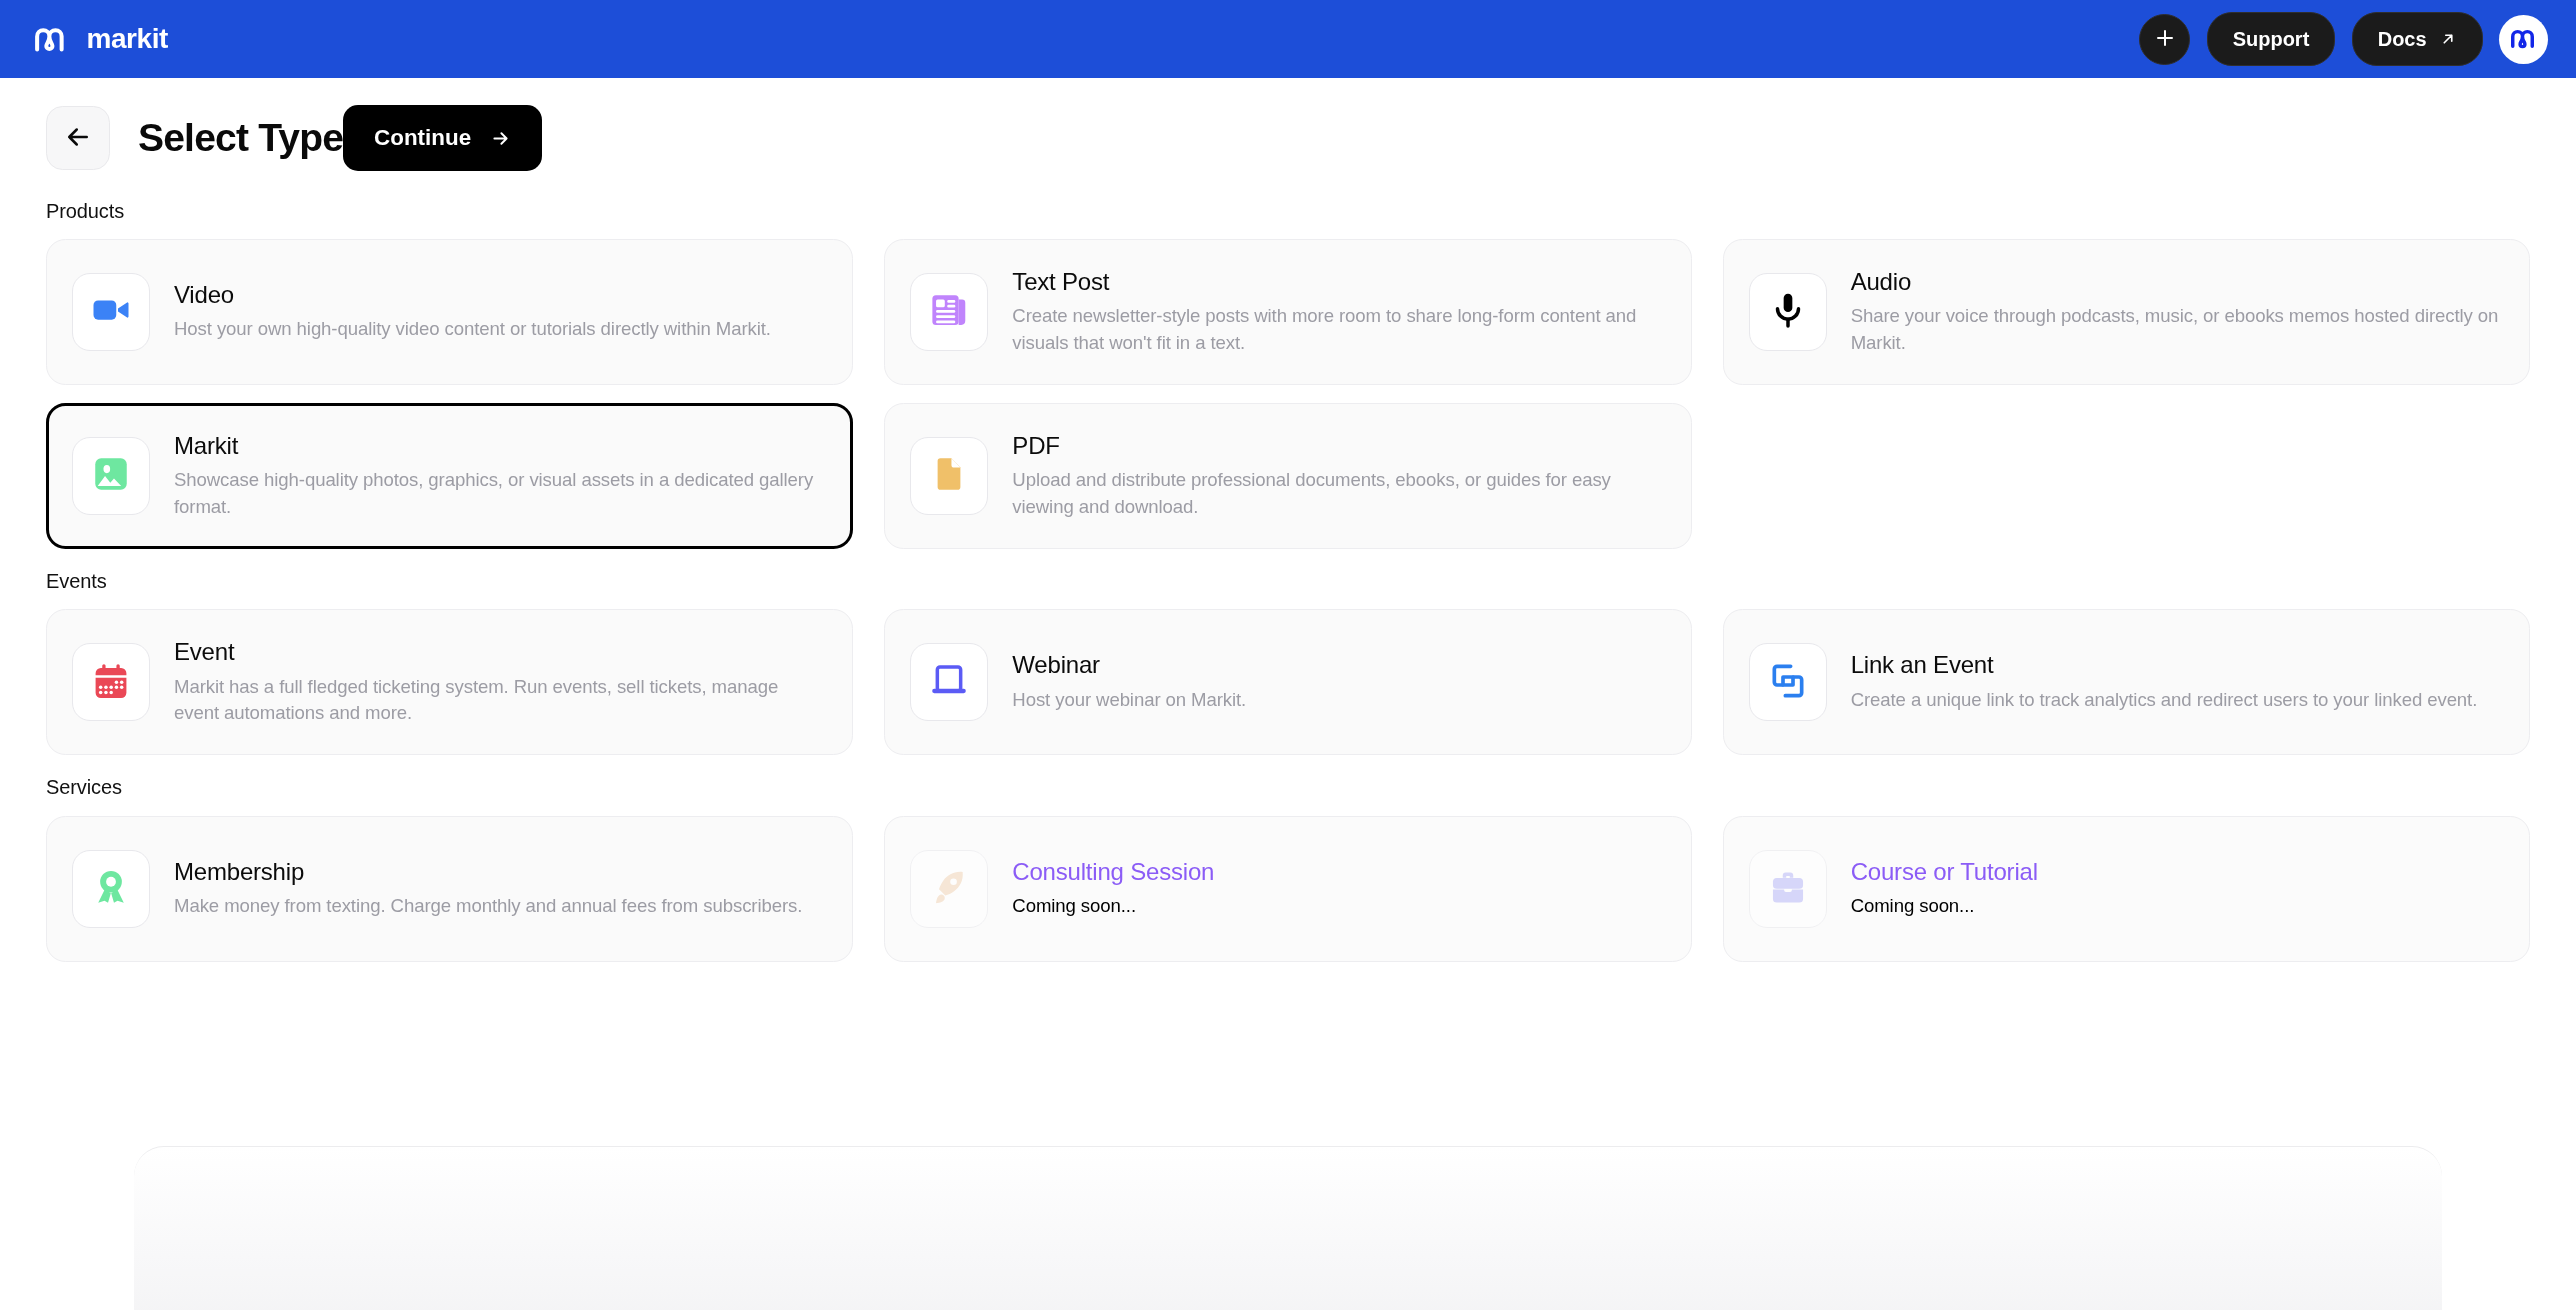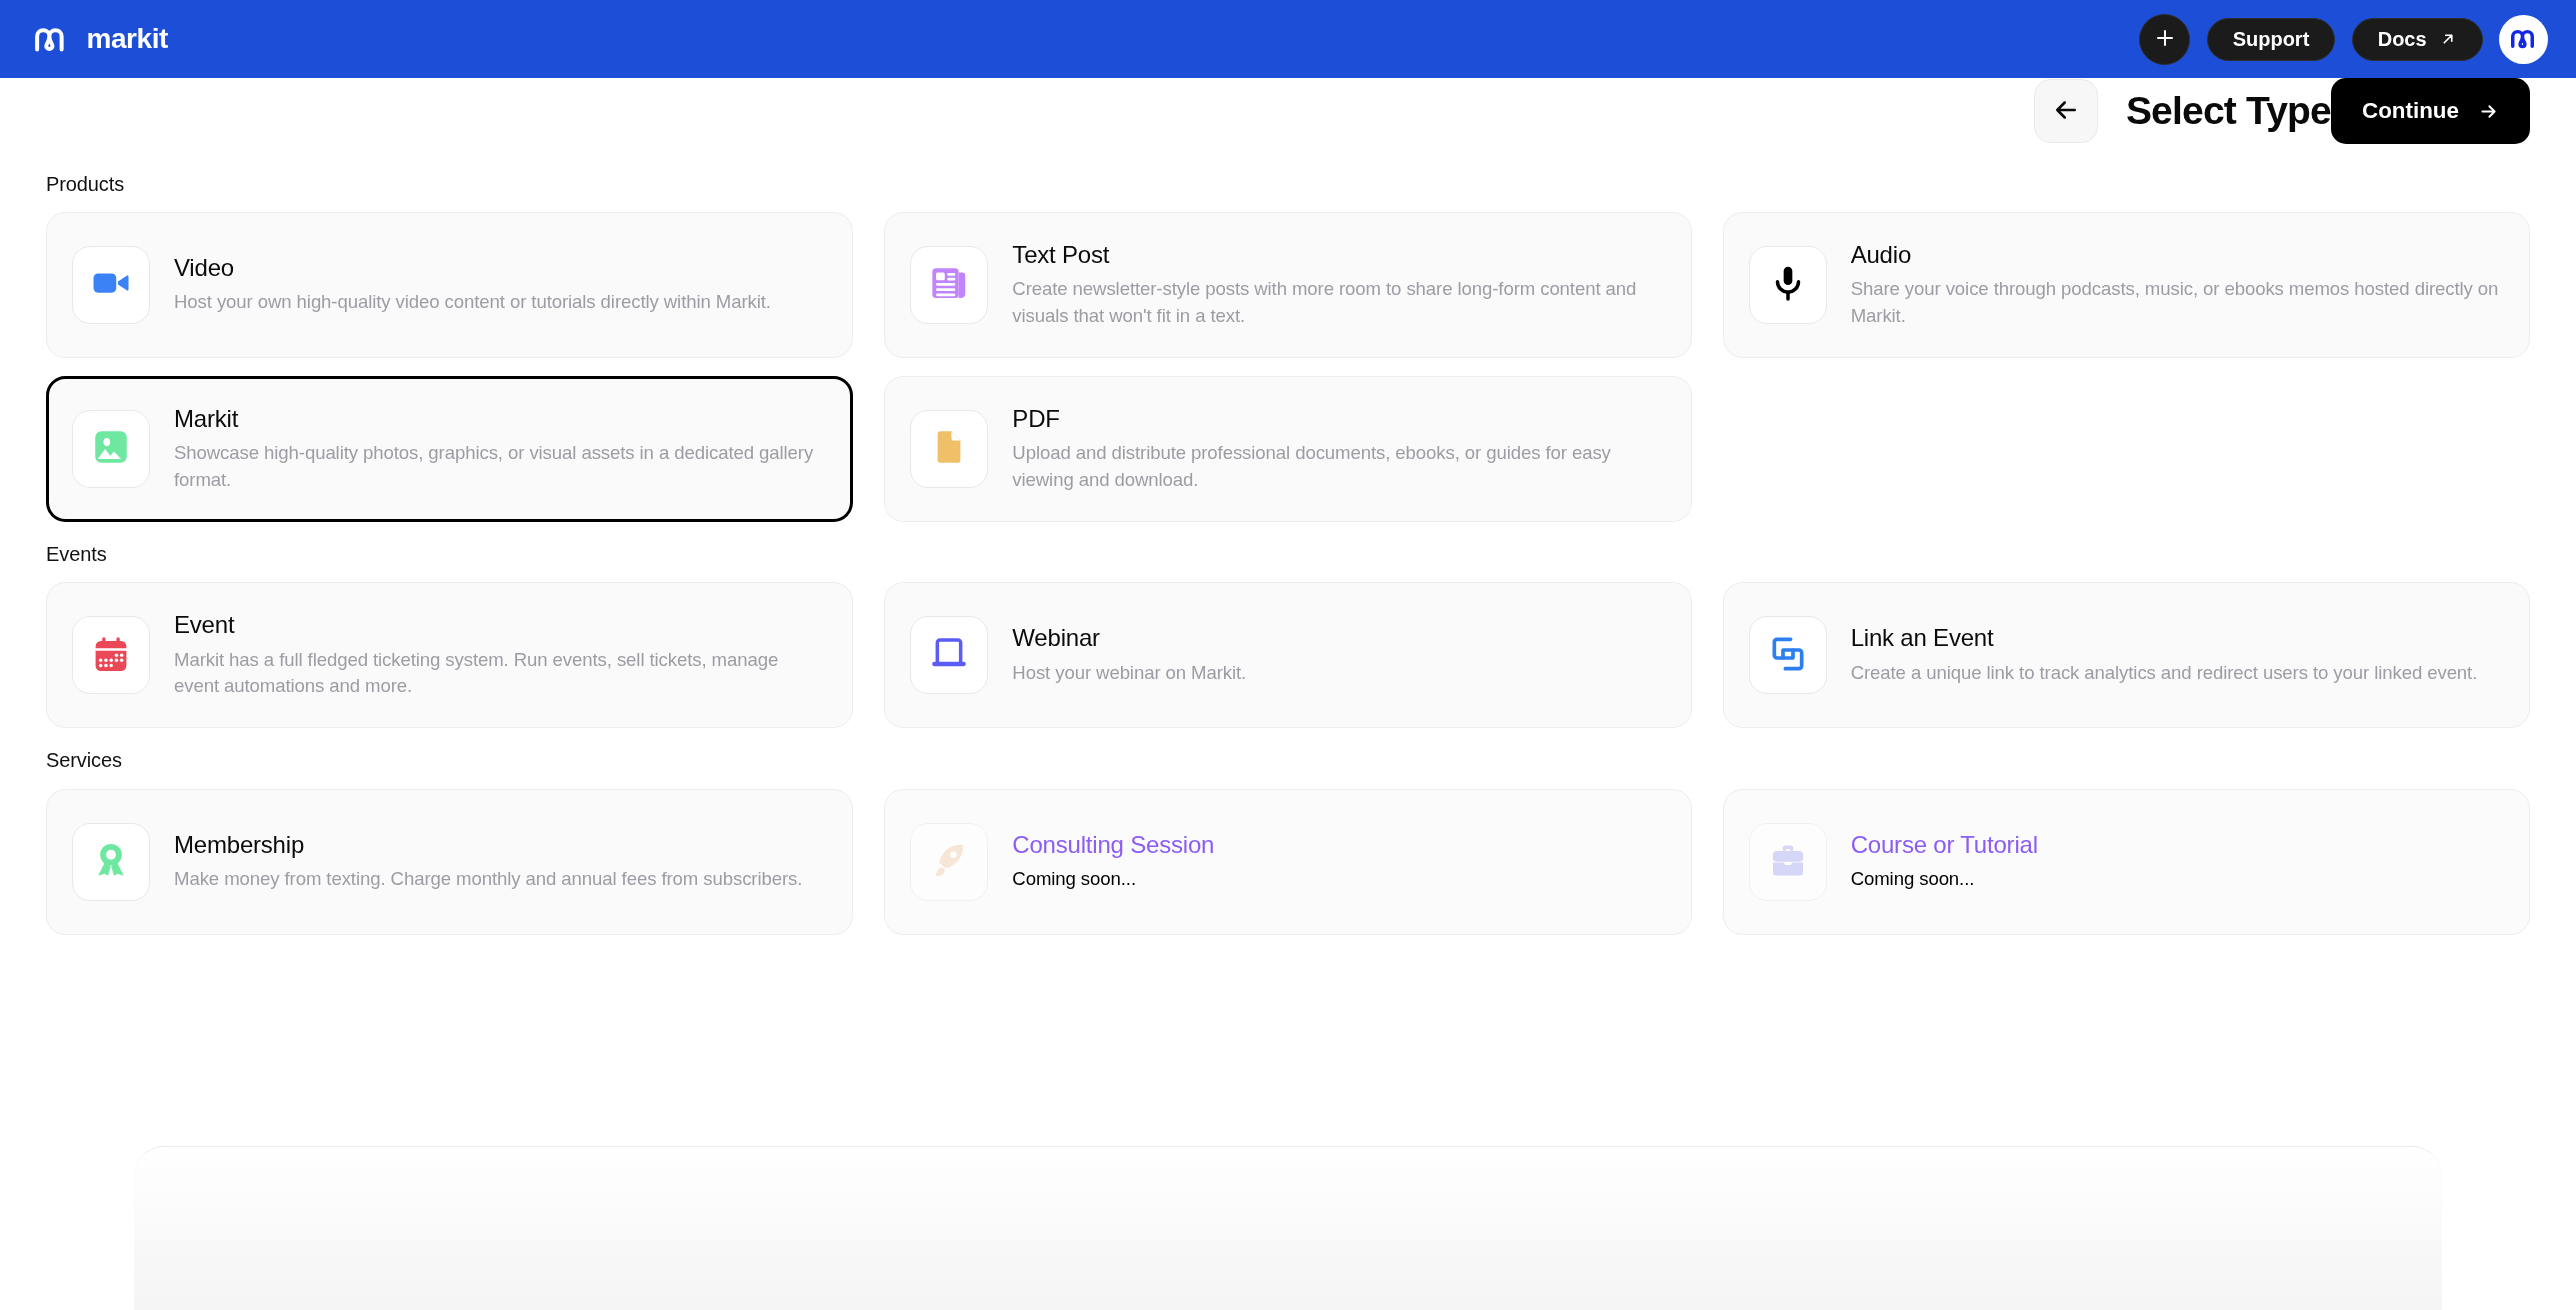--- a/index.html
+++ b/index.html
@@ -41,21 +41,21 @@
   }
   .icon-btn-round {
     width: 51px; height: 51px;
     border-radius: 50%;
     background: #1b1b1b;
     border: 0.7px solid #2e2e2e;
     display: flex; align-items: center; justify-content: center;
     cursor: pointer;
   }
   .pill-btn {
-    height: 43px;
+    height: 54px;
     border-radius: 25px;
     background: #1b1b1b;
     border: 0.7px solid #2e2e2e;
     color: #ffffff;
     font-size: 20px;
     font-weight: 700;
     display: flex; align-items: center; gap: 12px;
     padding: 0 25px;
     cursor: pointer;
     white-space: nowrap;
@@ -73,21 +73,22 @@
   .page {
     position: relative;
     height: 1232px;
     background: #ffffff;
     padding: 0 46px;
   }
 
   .page-header {
     display: flex;
     align-items: center;
-    justify-content: flex-end;
+    justify-content: flex-start;
+    padding-top: 27px;
     padding-bottom: 7.5px;
   }
   .page-header-left {
     display: flex; align-items: center; gap: 28px;
   }
   .back-btn {
     width: 64px; height: 64px;
     border-radius: 16.4px;
     background: #f7f7f8;
     border: 0.7px solid #e9e9ec;

